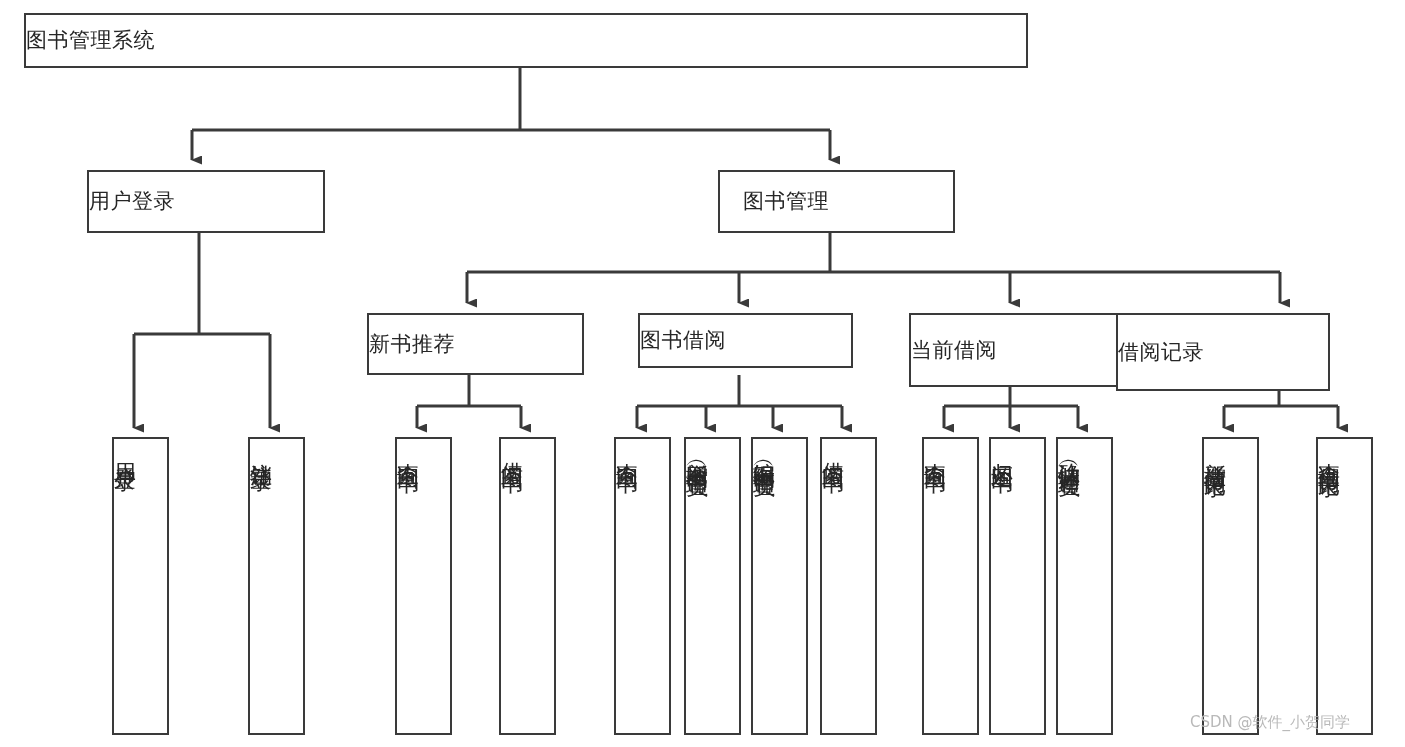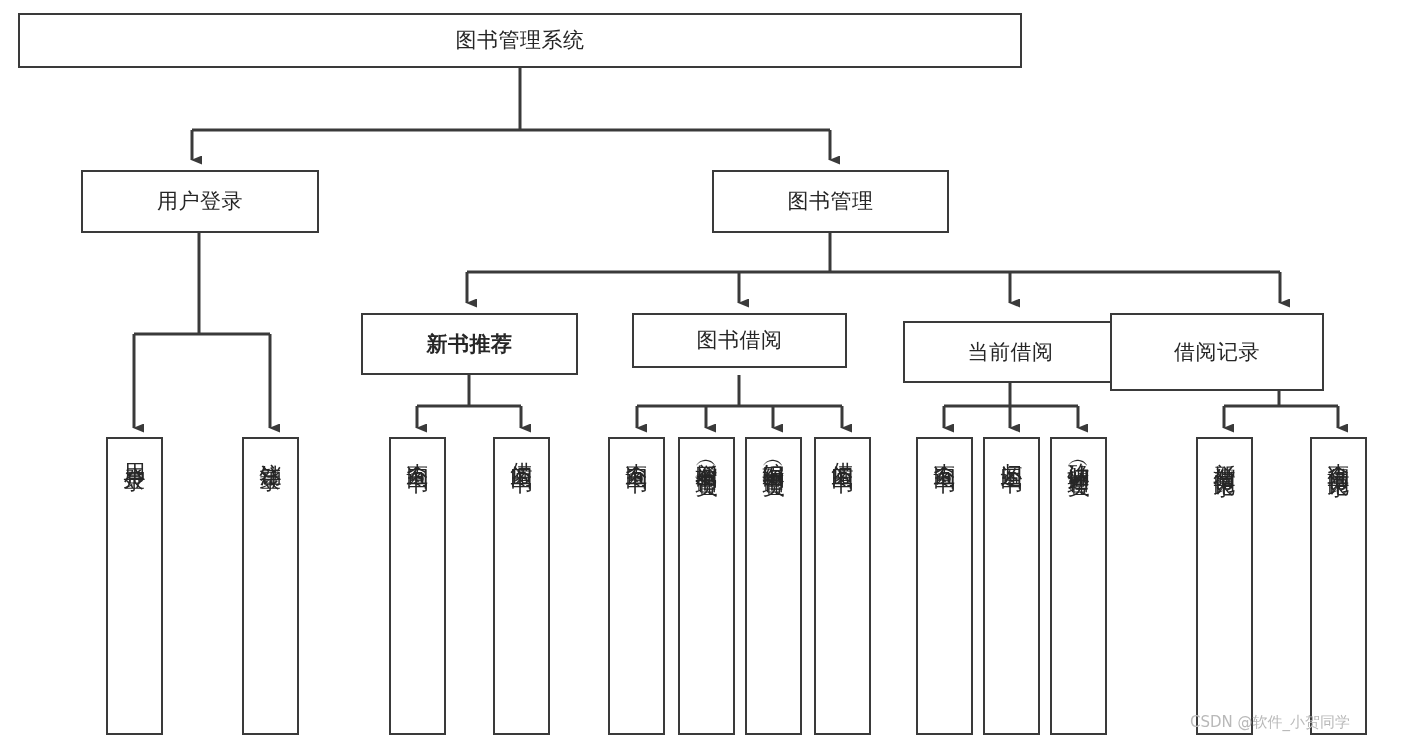--- a/index.html
+++ b/index.html
@@ -24,22 +24,23 @@
     width: 1405px;
     height: 747px;
   }
   .node-box {
     position: absolute;
     box-sizing: border-box;
     background: #ffffff;
     border: 2px solid #3a3a3a;
     display: flex;
     align-items: center;
-    justify-content: center;
+    justify-content: flex-start;
     overflow: hidden;
+    margin-left: 6px;
   }
   .node-label {
     color: #262626;
     font-family: "DejaVu Sans", "Liberation Sans", sans-serif;
     line-height: 1.05;
     text-align: center;
     white-space: nowrap;
   }
   .horizontal .node-label {
     font-size: 21px;
@@ -129,33 +130,33 @@
   </svg>
 
   <div class="node-box horizontal" style="left:18px; top:13px; width:1004px; height:55px;">
     <span class="node-label">图书管理系统</span>
   </div>
 
   <div class="node-box horizontal" style="left:81px; top:170px; width:238px; height:63px;">
     <span class="node-label">用户登录</span>
   </div>
 
-  <div class="node-box horizontal" style="left:712px; top:170px; width:237px; height:63px;">
+  <div class="node-box horizontal" style="left:712px; top:170px; width:237px; height:63px;padding-left:23px;">
     <span class="node-label">图书管理</span>
   </div>
 
-  <div class="node-box horizontal" style="left:361px; top:313px; width:217px; height:62px;font-weight:bold;">
+  <div class="node-box horizontal" style="left:361px; top:313px; width:217px; height:62px;">
     <span class="node-label">新书推荐</span>
   </div>
 
   <div class="node-box horizontal" style="left:632px; top:313px; width:215px; height:55px;">
     <span class="node-label">图书借阅</span>
   </div>
 
-  <div class="node-box horizontal" style="left:903px; top:321px; width:215px; height:62px;">
+  <div class="node-box horizontal" style="left:903px; top:313px; width:215px; height:74px;">
     <span class="node-label">当前借阅</span>
   </div>
 
   <div class="node-box horizontal" style="left:1110px; top:313px; width:214px; height:78px;">
     <span class="node-label">借阅记录</span>
   </div>
 
   <div class="node-box vertical leaf-short" style="left:106px; top:437px; width:57px; height:298px;">
     <span class="node-label">用户登录</span>
   </div>

